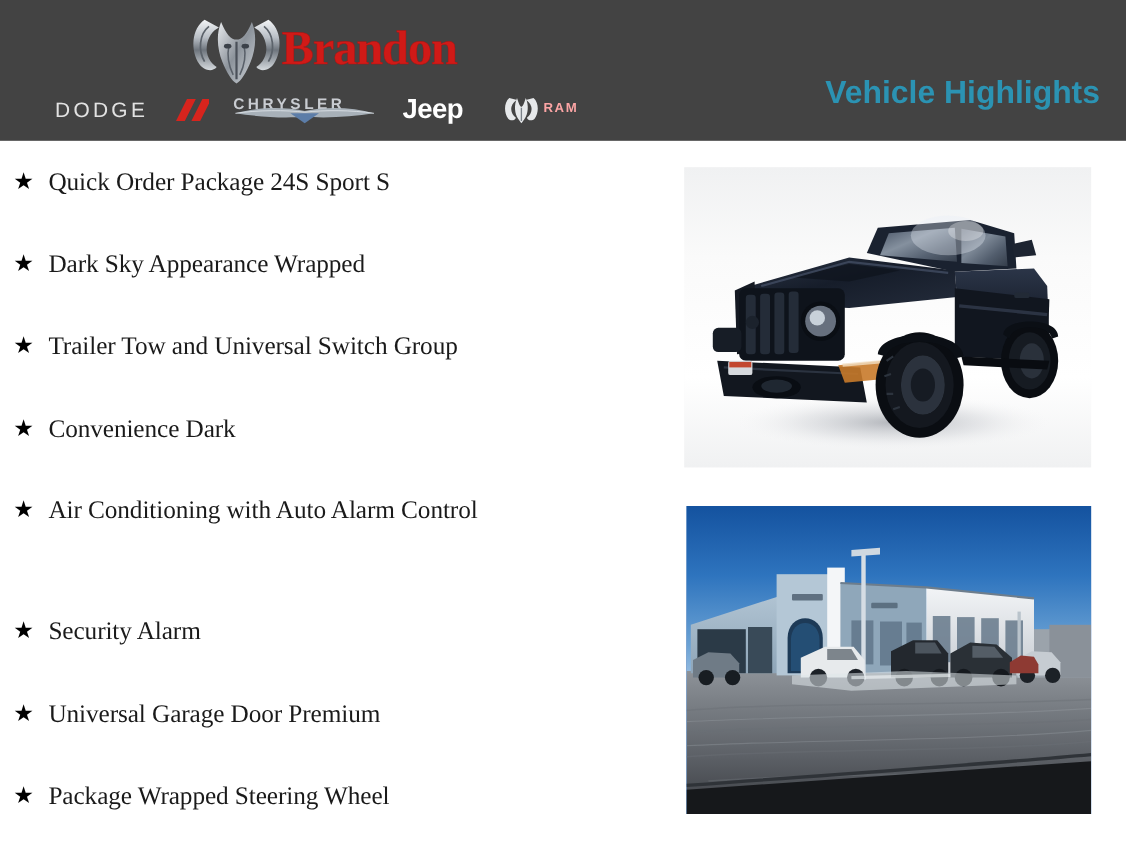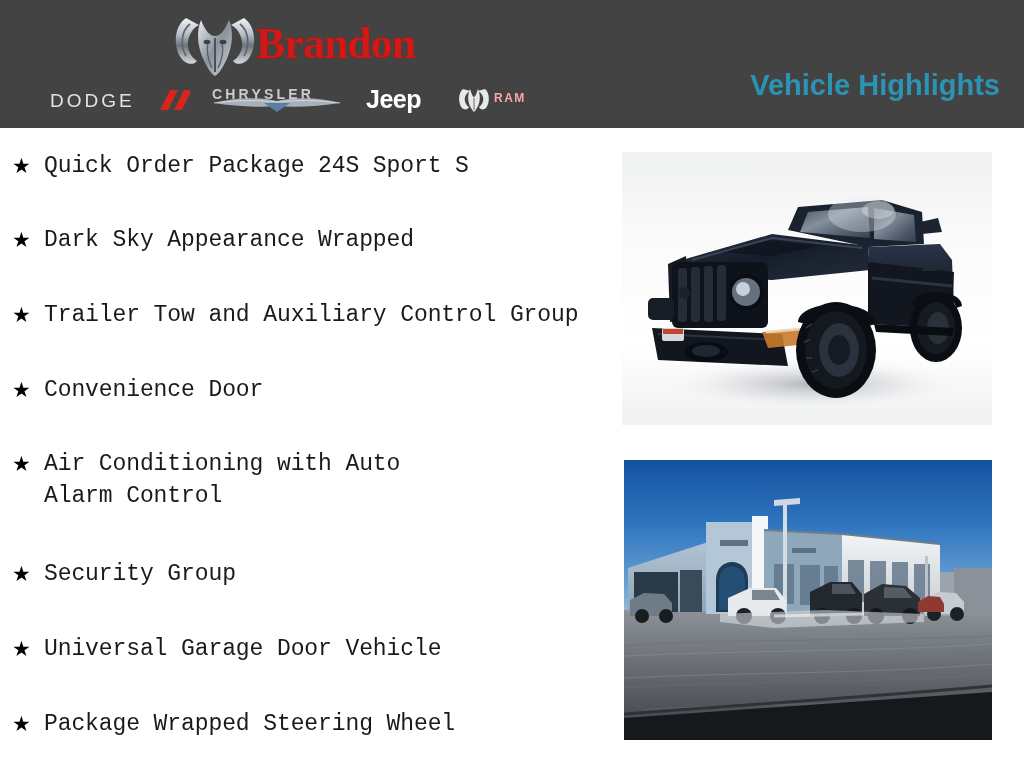--- a/index.html
+++ b/index.html
@@ -120,21 +120,21 @@
     font-size: 21px;
     line-height: 32px;
     color: #000000;
     text-align: left;
   }
   .hl-text {
     flex: 1 1 auto;
     font-size: 23px;
     line-height: 32px;
     color: #1a1a1a;
-    font-family: Liberation Mono, monospace;
+    font-family: Liberation Serif, serif;
     letter-spacing: -0.1px;
   }
 
   
   .photo {
     position: absolute;
     overflow: hidden;
     background: #ffffff;
   }
   #vehicle-photo {
@@ -242,41 +242,41 @@
       <span class="hl-text">Quick Order Package 24S Sport S</span>
     </div>
 
     <div class="hl-item" style="top:84px;">
       <span class="hl-star">★</span>
       <span class="hl-text">Dark Sky Appearance Wrapped</span>
     </div>
 
     <div class="hl-item" style="top:159px;">
       <span class="hl-star">★</span>
-      <span class="hl-text">Trailer Tow and Auxiliary Control Group</span>
+      <span class="hl-text">Trailer Tow and Universal Switch Group</span>
     </div>
 
     <div class="hl-item" style="top:234px;">
       <span class="hl-star">★</span>
-      <span class="hl-text">Convenience Door</span>
+      <span class="hl-text">Convenience Dark</span>
     </div>
 
     <div class="hl-item" style="top:308px; width:470px;">
       <span class="hl-star">★</span>
       <span class="hl-text">Air Conditioning with Auto Alarm Control</span>
     </div>
 
     <div class="hl-item" style="top:418px;">
       <span class="hl-star">★</span>
-      <span class="hl-text">Security Group</span>
+      <span class="hl-text">Security Alarm</span>
     </div>
 
     <div class="hl-item" style="top:493px;">
       <span class="hl-star">★</span>
-      <span class="hl-text">Universal Garage Door Vehicle</span>
+      <span class="hl-text">Universal Garage Door Premium</span>
     </div>
 
     <div class="hl-item" style="top:568px;">
       <span class="hl-star">★</span>
       <span class="hl-text">Package Wrapped Steering Wheel</span>
     </div>
   </div>
 
   <div class="photo" id="vehicle-photo">
     <svg viewBox="0 0 370 273" width="370" height="273" aria-hidden="true">

